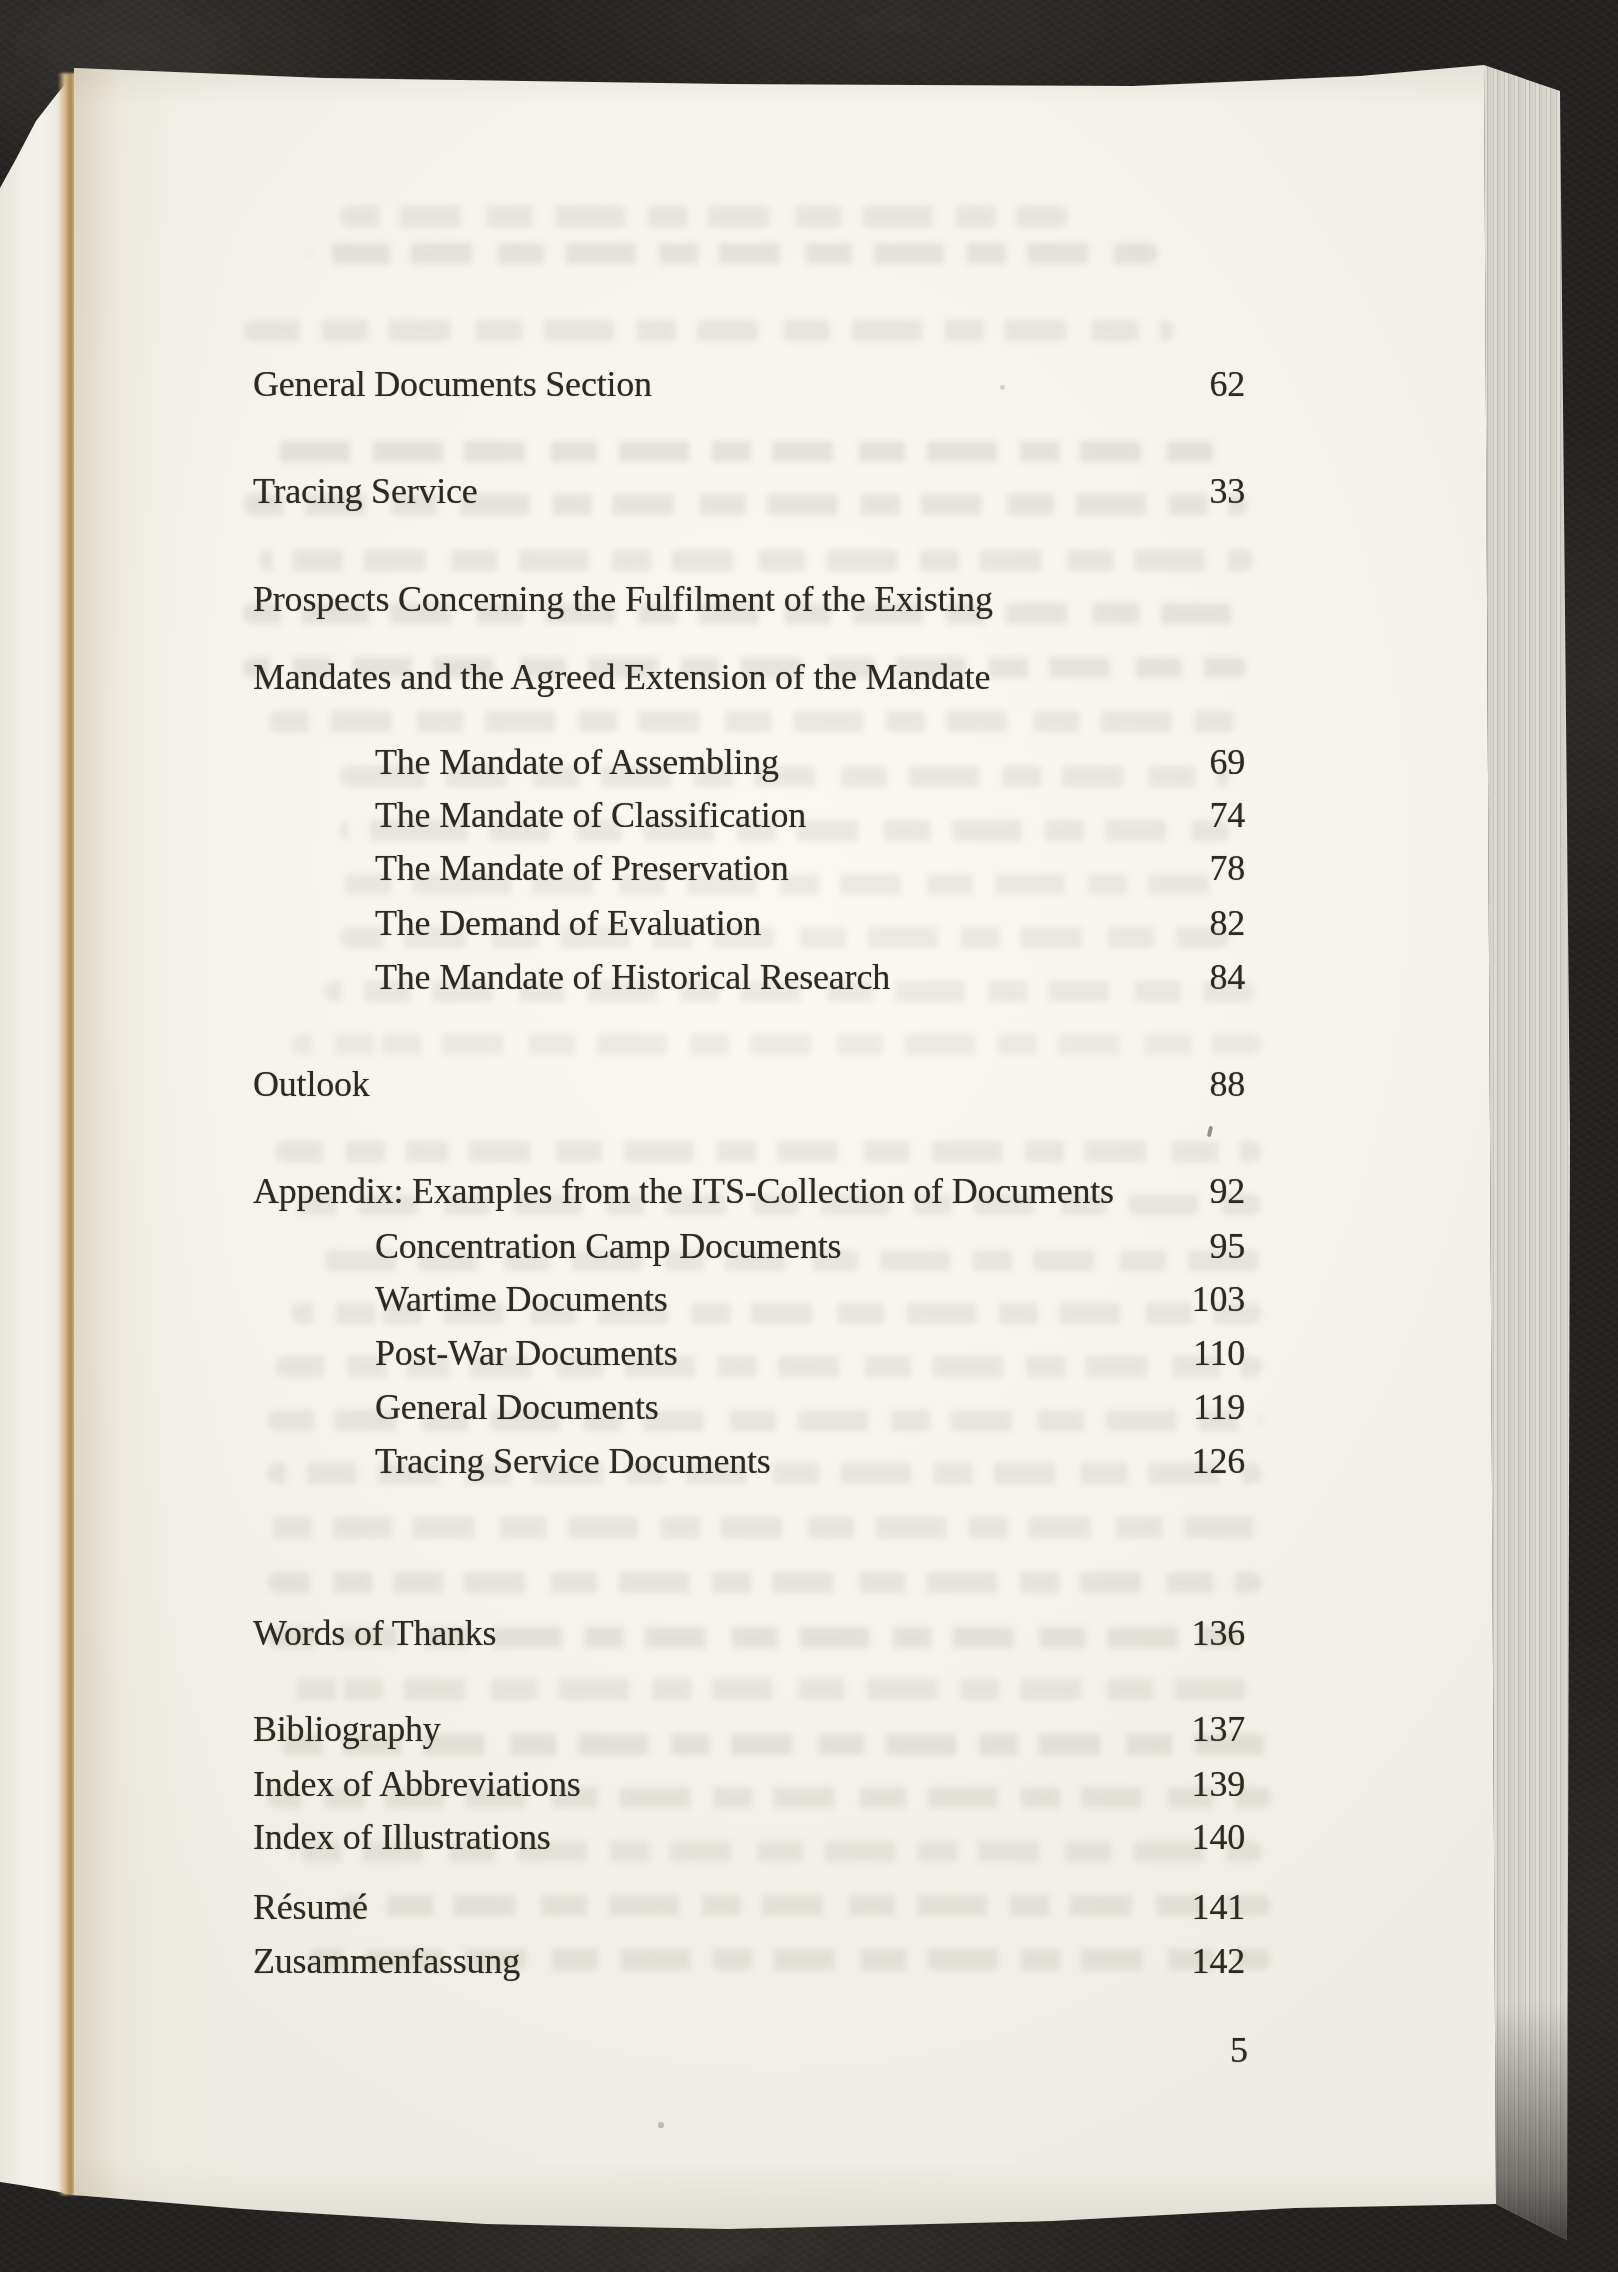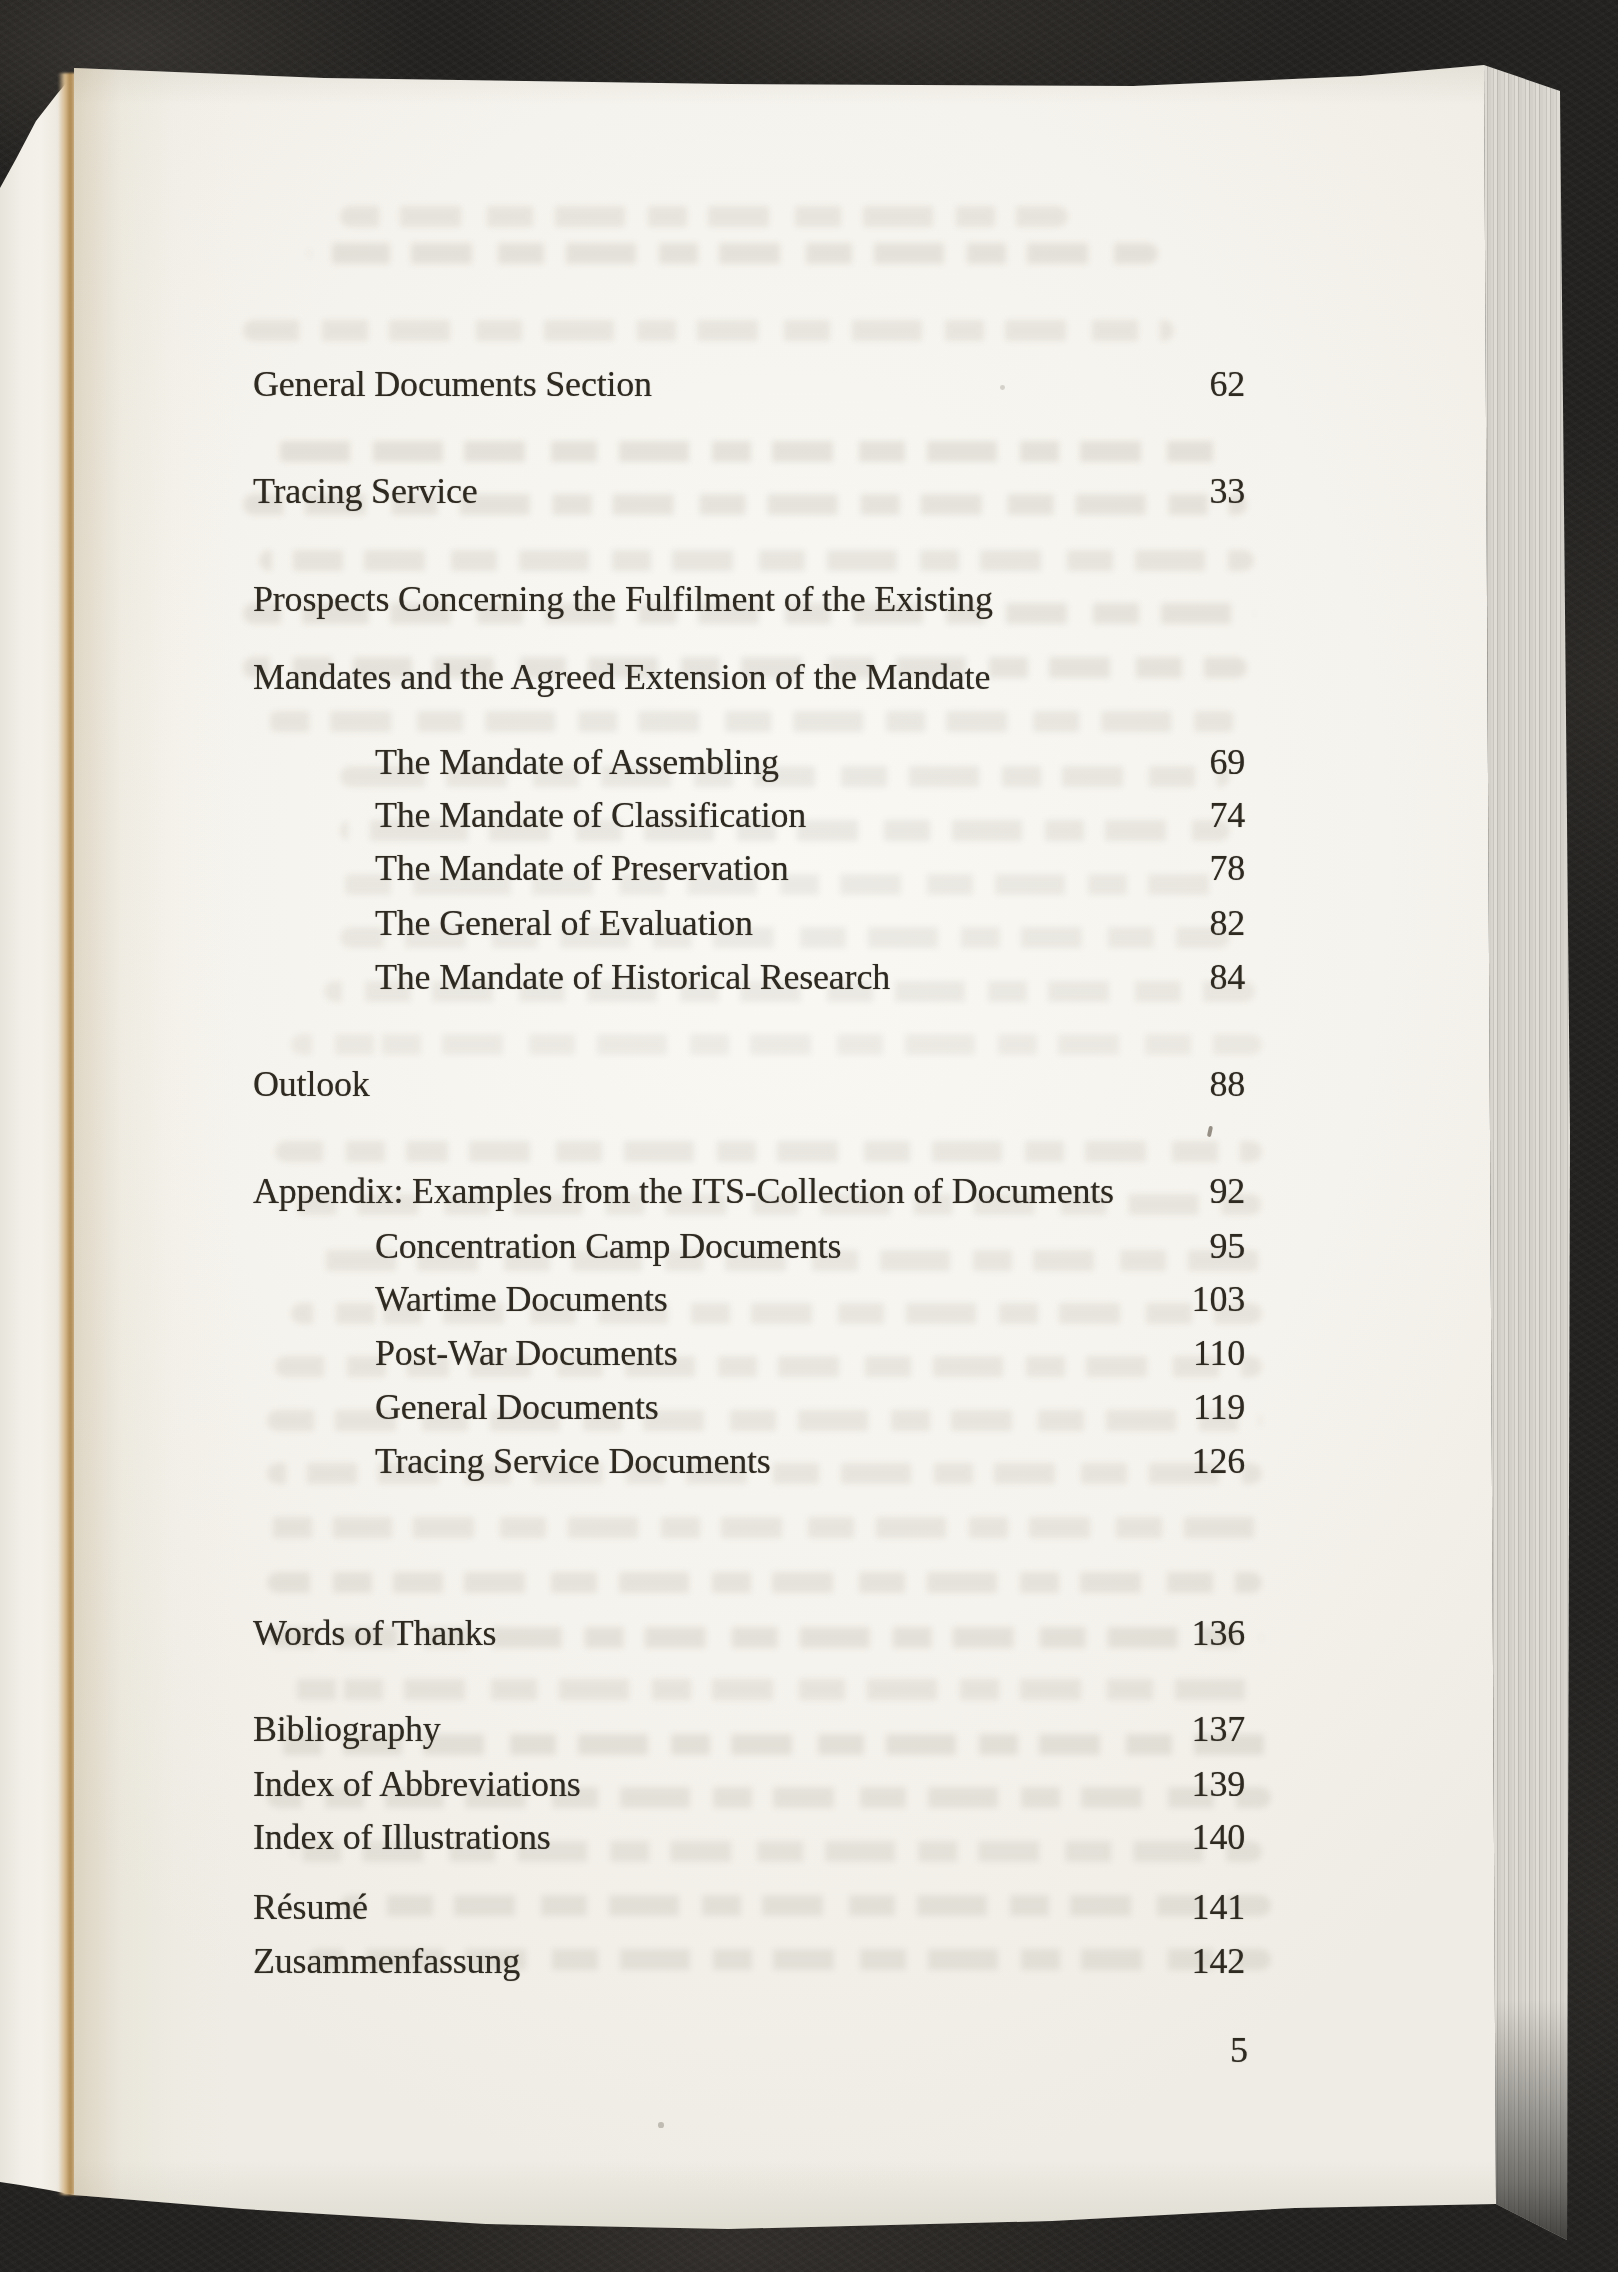--- a/index.html
+++ b/index.html
@@ -144,21 +144,21 @@
   </div>
       <div class="row lvl2" style="top: 794px;">
     <span class="label">The Mandate of Classification</span>
     <span class="num">74</span>
   </div>
       <div class="row lvl2" style="top: 847px;">
     <span class="label">The Mandate of Preservation</span>
     <span class="num">78</span>
   </div>
       <div class="row lvl2" style="top: 902px;">
-    <span class="label">The General of Evaluation</span>
+    <span class="label">The Demand of Evaluation</span>
     <span class="num">82</span>
   </div>
       <div class="row lvl2" style="top: 956px;">
     <span class="label">The Mandate of Historical Research</span>
     <span class="num">84</span>
   </div>
       <div class="row lvl1" style="top: 1063px;">
     <span class="label">Outlook</span>
     <span class="num">88</span>
   </div>

